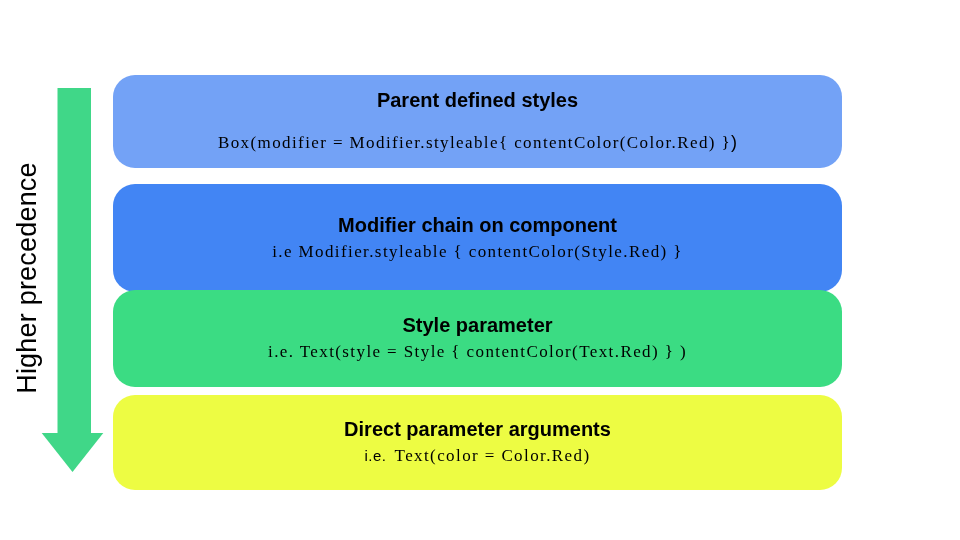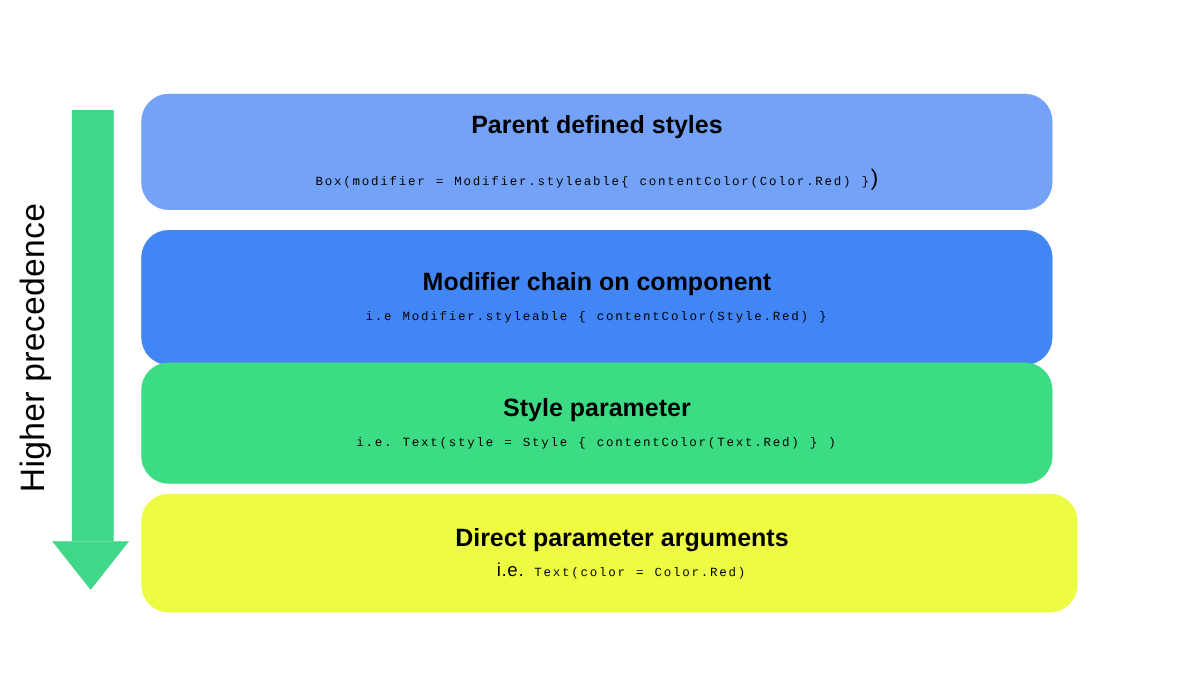--- a/index.html
+++ b/index.html
@@ -41,39 +41,39 @@
     border-radius: 22px;
     display: flex;
     flex-direction: column;
     align-items: center;
     justify-content: center;
     text-align: center;
   }
   .box1 { top: 75px;  height: 93px; }
   .box2 { top: 184px; height: 108px; }
   .box3 { top: 290px; height: 97px; }
-  .box4 { top: 395px; height: 95px; padding-left: 20px; }
+  .box4 { top: 395px; height: 95px; }
 
   .box-title {
     margin: 0 0 4px 0;
     font-size: 20px;
     font-weight: bold;
     color: #000000;
     line-height: 1.2;
   }
   .box-code {
     font-size: 15px;
     color: #000000;
     line-height: 1.3;
     white-space: nowrap;
   }
   .box-code code {
-    font-family: Liberation Mono, monospace;
+    font-family: Liberation Serif, serif;
     letter-spacing: 1.4px;
-    font-size: 10px;
+    font-size: 17px;
   }
   .code-prefix, .code-suffix {
     font-family: "Liberation Sans", sans-serif;
     font-size: 15px;
   }
   .code-prefix:not(:empty) { margin-right: 8px; letter-spacing: 0.5px; }
   .code-suffix:not(:empty) { font-size: 18px; }
 </style>
 </head>
 <body>

